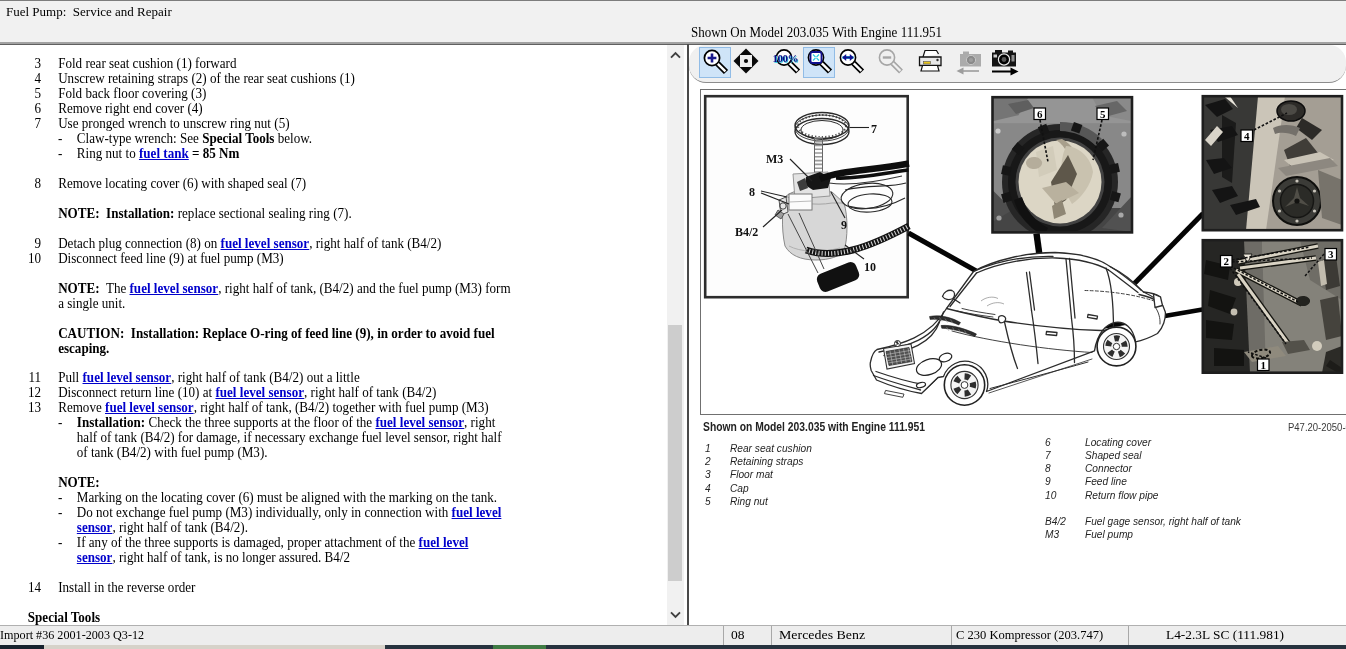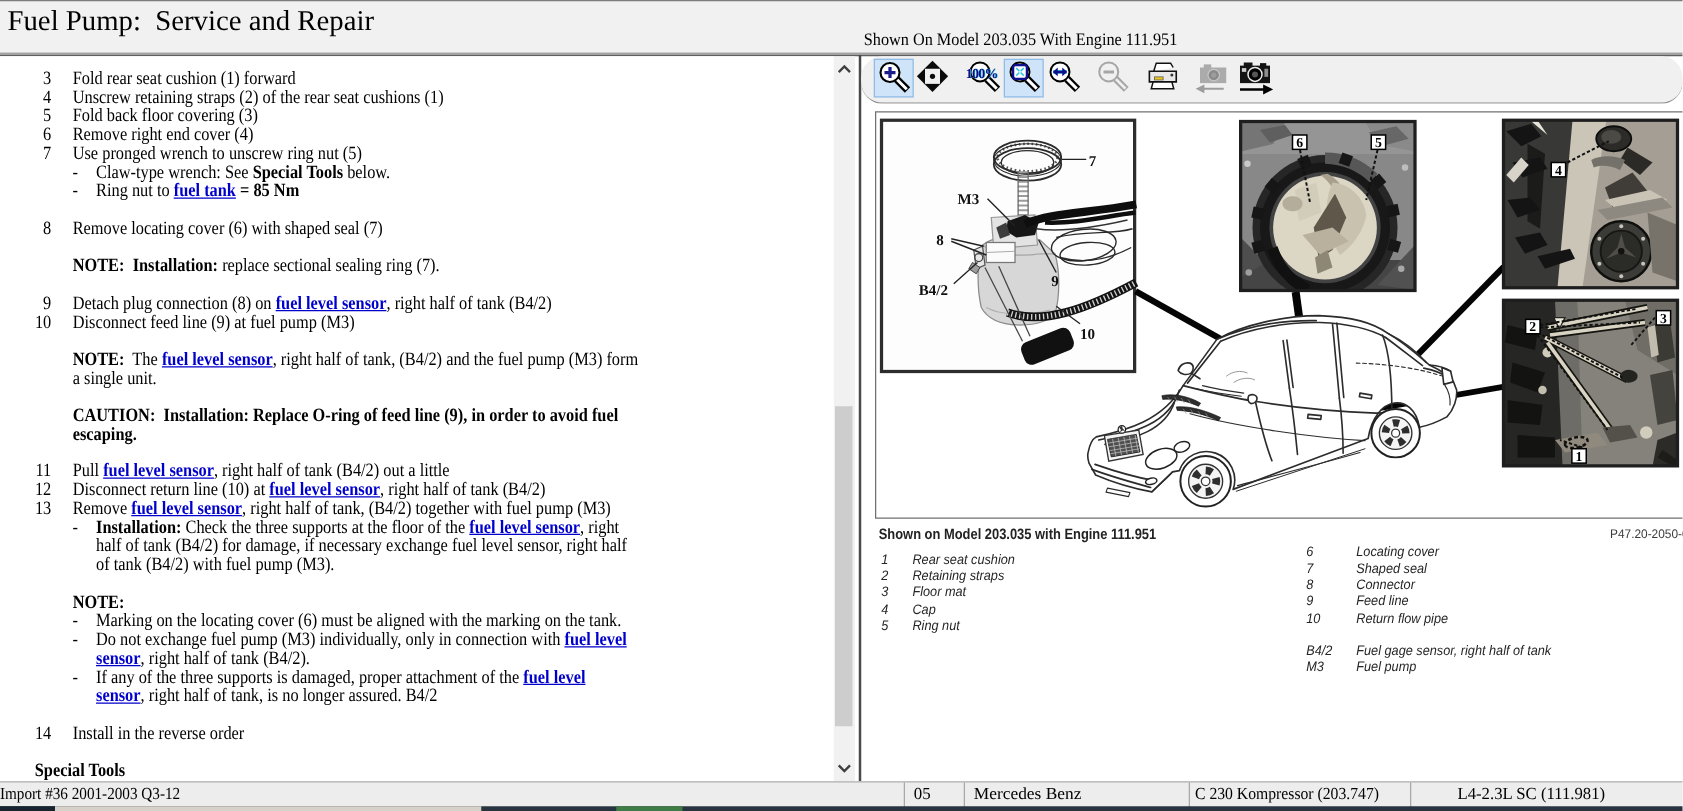--- a/index.html
+++ b/index.html
@@ -1,18 +1,18 @@
 <!DOCTYPE html>
 <html><head>
 <meta charset="utf-8">
 <style>
 html,body{margin:0;padding:0;width:1346px;height:649px;overflow:hidden;background:#fff;}
 body{font-family:"Liberation Serif",serif;}
 #titlebar{position:absolute;left:0;top:0;width:1346px;height:42px;background:#f1f1f1;border-top:1px solid #7d7d7d;box-sizing:border-box;}
-#titlebar .t1{position:absolute;left:6px;top:3px;font-size:23px;color:#000;white-space:pre;}
+#titlebar .t1{position:absolute;left:6px;top:3px;font-size:13px;color:#000;white-space:pre;}
 #titlebar .t2{position:absolute;left:691px;top:23.5px;font-size:14px;color:#000;transform:scaleX(0.928);transform-origin:0 0;white-space:pre;}
 #tbline{position:absolute;left:0;top:42px;width:1346px;height:2px;background:#a2a2a2;}
 #topline{position:absolute;left:0;top:44px;width:1346px;height:1px;background:#606060;}
 #leftpane{position:absolute;left:0;top:45px;width:667px;height:580px;background:#fff;overflow:hidden;}
 #lp{position:absolute;left:0;top:11.1px;width:760px;font-size:15px;line-height:14.976px;color:#000;transform:scaleX(0.872);transform-origin:0 0;}
 .ln{position:relative;margin-left:66.7px;white-space:nowrap;}
 .ln .no{position:absolute;left:-66.7px;top:0;width:47px;text-align:right;font-style:normal;}
 .ld{position:relative;margin-left:88.1px;white-space:nowrap;}
 .ld .no{position:absolute;left:-21.6px;top:0;font-style:normal;}
 .lk{color:#0000cc;text-decoration:underline;font-weight:bold;}
@@ -567,21 +567,21 @@
  <span class="lg" style="left:1045px;top:448.8px;"><span style="display:inline-block;width:43.3px;">7</span>Shaped seal</span>
  <span class="lg" style="left:1045px;top:462.1px;"><span style="display:inline-block;width:43.3px;">8</span>Connector</span>
  <span class="lg" style="left:1045px;top:475.4px;"><span style="display:inline-block;width:43.3px;">9</span>Feed line</span>
  <span class="lg" style="left:1045px;top:488.7px;"><span style="display:inline-block;width:43.3px;">10</span>Return flow pipe</span>
  <span class="lg" style="left:1045px;top:514.5px;"><span style="display:inline-block;width:43.3px;">B4/2</span>Fuel gage sensor, right half of tank</span>
  <span class="lg" style="left:1045px;top:527.5px;"><span style="display:inline-block;width:43.3px;">M3</span>Fuel pump</span>
 </div>
 <div id="statusbar">
  <span style="left:-0.5px;transform:scaleX(0.9);">Import #36 2001-2003 Q3-12</span>
  <div class="sep" style="left:723px;"></div>
- <span style="left:731px;">05</span>
+ <span style="left:731px;">08</span>
  <div class="sep" style="left:771px;"></div>
  <span style="left:779px;transform:scaleX(1.03);">Mercedes Benz</span>
  <div class="sep" style="left:951px;"></div>
  <span style="left:955.5px;transform:scaleX(0.93);">C 230 Kompressor (203.747)</span>
  <div class="sep" style="left:1128px;"></div>
  <span style="left:1166px;transform:scaleX(0.99);">L4-2.3L SC (111.981)</span>
 </div>
 <div id="taskbar">
  <div class="sg" style="left:0;width:44px;background:#17232e;"></div>
  <div class="sg" style="left:44px;width:341px;background:#d6d2c9;"></div>

